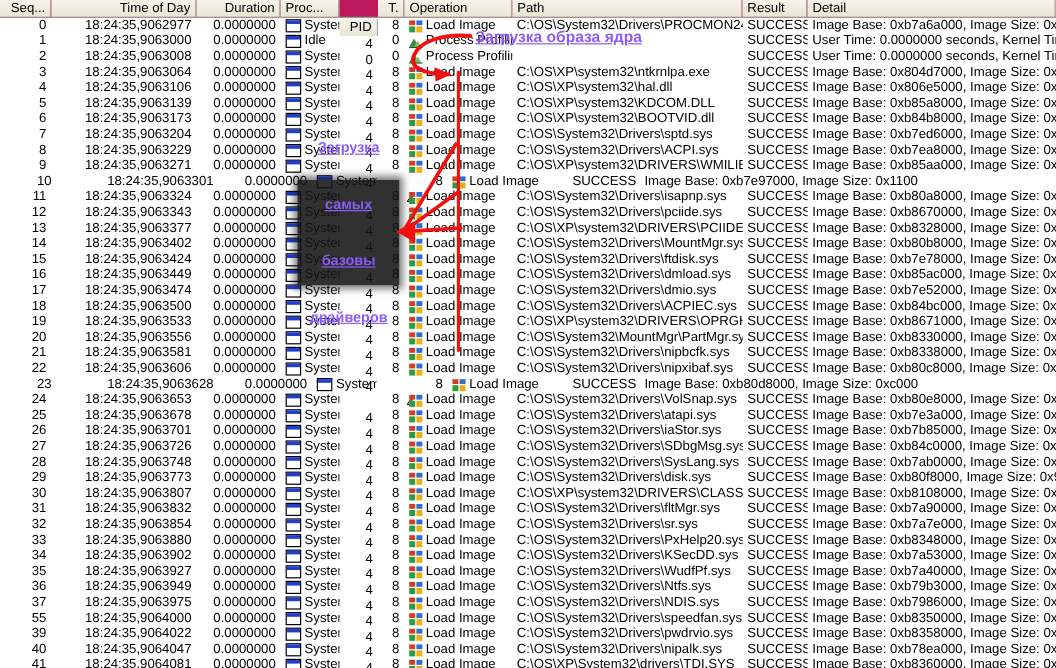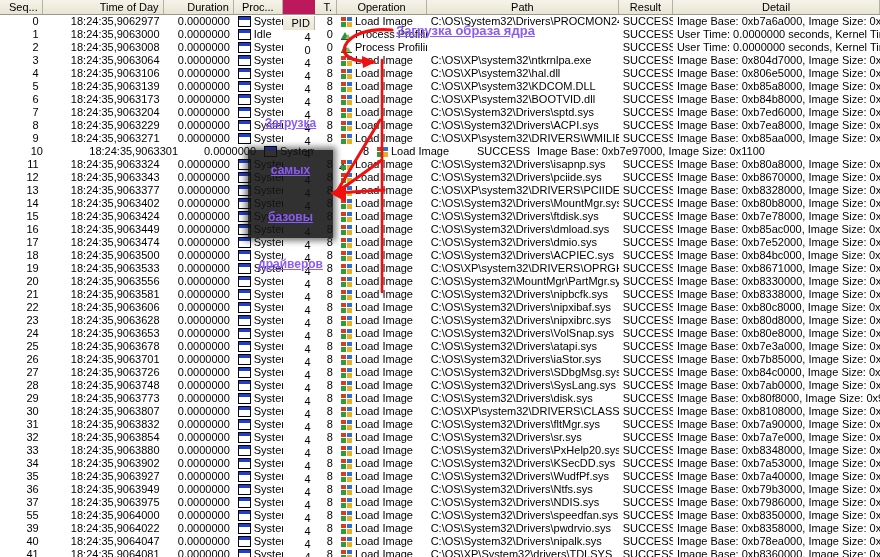--- a/index.html
+++ b/index.html
@@ -24,21 +24,21 @@
   }
   .hdr .hc{
     box-sizing:border-box;
     border-right:1px solid #b2b2a4;
     padding:0 4px;
     overflow:hidden;white-space:nowrap;
     height:14px;
     background:linear-gradient(#f6f4ea,#e8e5d4);
   }
   .hdr .hc.r{text-align:right;}
-  .hdr .hc.l{text-align:center;}
+  .hdr .hc.l{text-align:left;}
 
   
   .grid{position:relative;z-index:1;background:#fff;}
   .row{display:flex;height:13px;line-height:13px;white-space:nowrap;}
   .row .c{
     box-sizing:border-box;
     padding:0 4px;
     overflow:hidden;white-space:nowrap;
     height:13px;
   }
@@ -675,21 +675,20 @@
         <div class="c w-t r">8</div>
         <div class="c w-op l cellflex">
           <span class="ico ico-loadimg">
             <i class="q1"></i>
             <i class="q2"></i>
             <i class="q3"></i>
             <i class="q4"></i>
           </span>
           <span>Load Image</span>
         </div>
-        <div class="c w-path l">C:\OS\System32\Drivers\nipxibrc.sys</div>
         <div class="c w-res l">SUCCESS</div>
         <div class="c w-det l">Image Base: 0xb80d8000, Image Size: 0xc000</div>
       </div>
       <div class="row">
         <div class="c w-seq r">24</div>
         <div class="c w-tod r">18:24:35,9063653</div>
         <div class="c w-dur r">0.0000000</div>
         <div class="c w-proc l cellflex">
           <span class="ico ico-proc"></span>
           <span>System</span>

